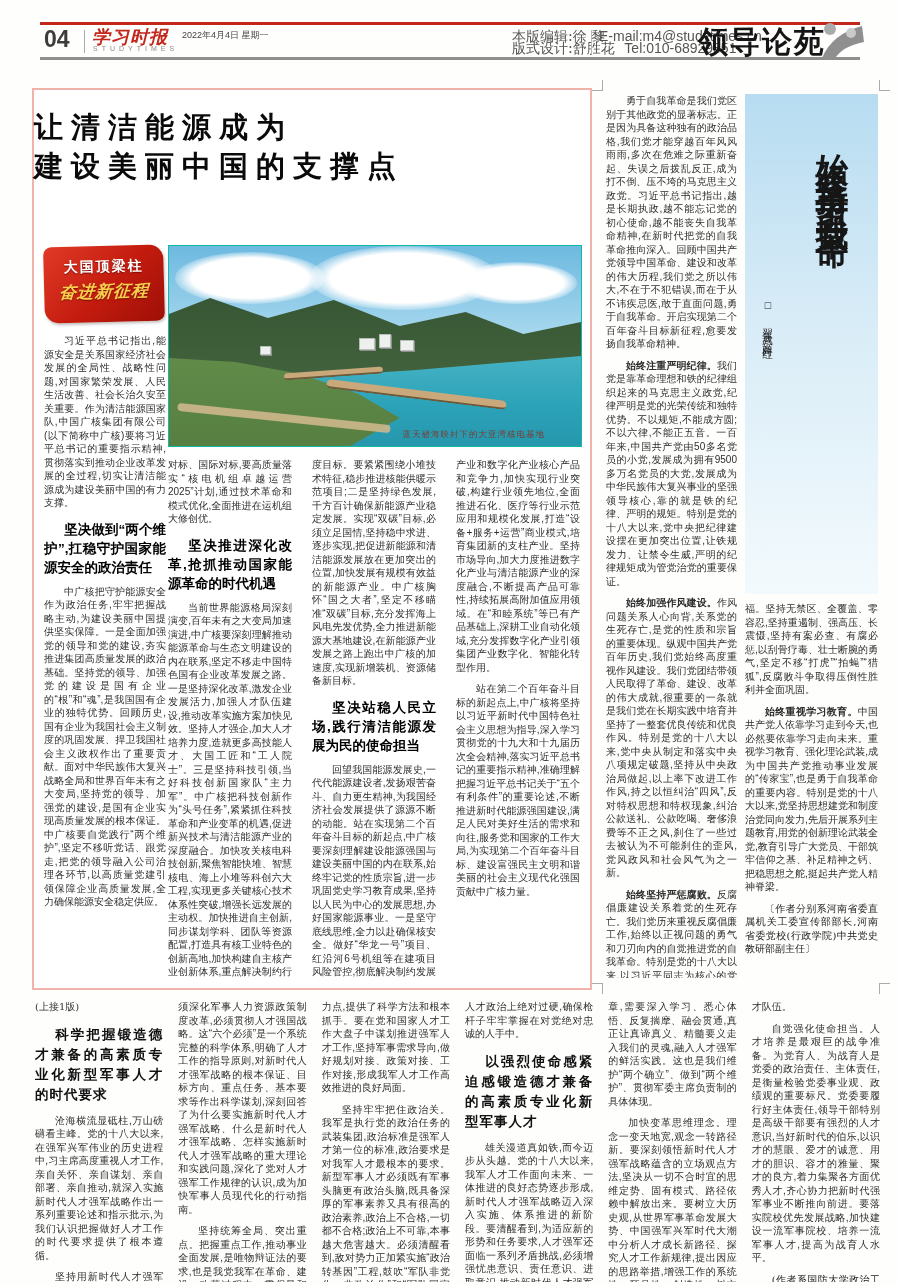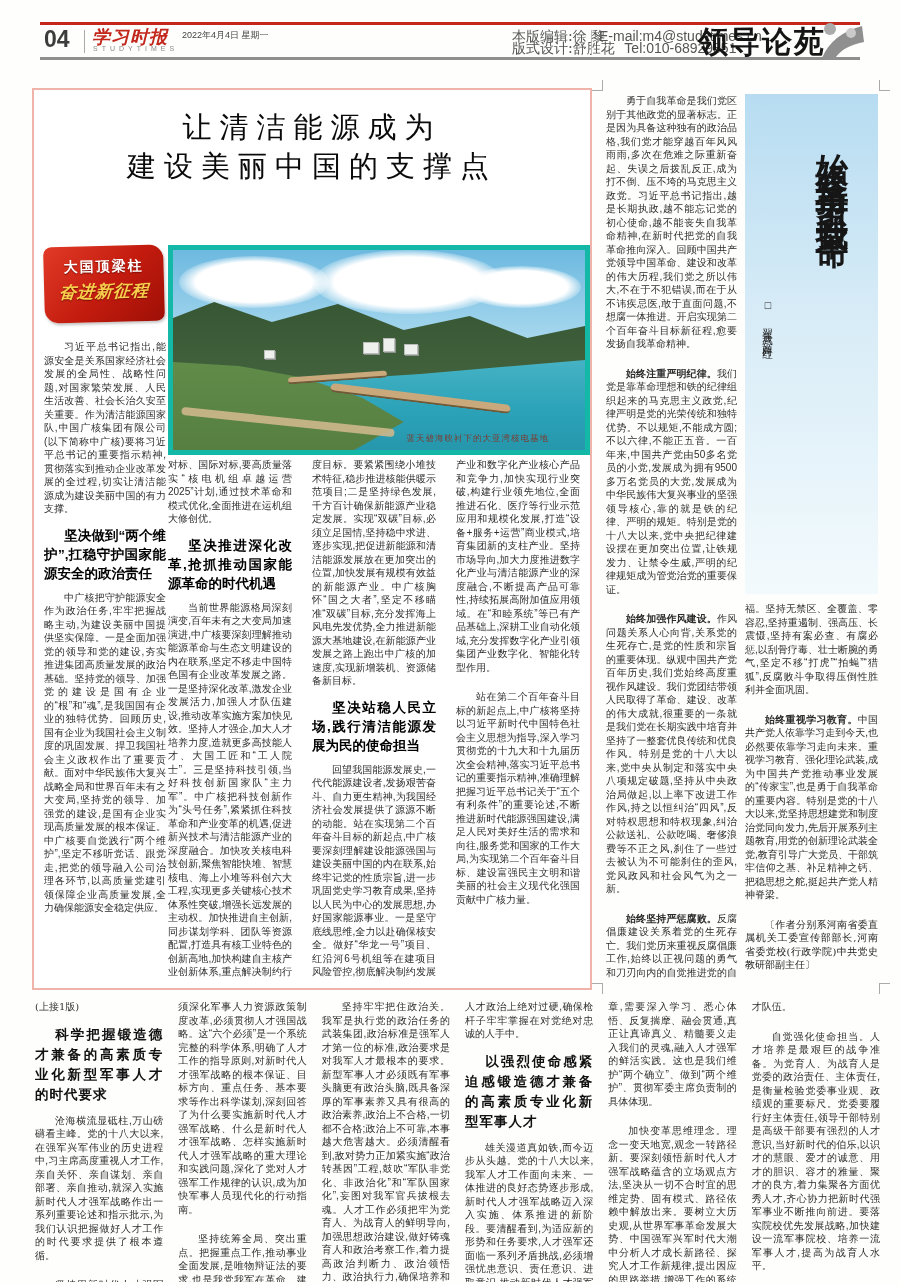--- a/index.html
+++ b/index.html
@@ -28,36 +28,36 @@
   .bt p.attr{font-family:"DejaVu Serif",serif;color:#222;}
   .bt b{font-family:"DejaVu Serif",serif;font-weight:700;}
   .sub{font-size:13.5px;font-weight:700;line-height:19px;margin:10px 0 8px;text-indent:1.5em;
        text-align:justify;color:#000;}
   .ksub{font-family:"DejaVu Serif",serif;font-weight:700;font-size:13.5px;line-height:20px;
         margin:10px 0;text-indent:1.5em;text-align:justify;letter-spacing:1px;color:#111;}
   .note{font-family:"DejaVu Serif",serif;font-size:10px;color:#333;}
   
   .main-box{position:absolute;left:32px;top:88px;width:556px;height:898px;border:2px solid #efb3a9;
             background:#fff;}
-  .m-title{position:absolute;top:18px;left:0;width:100%;text-align:center;font-size:29px;
-           font-weight:400;letter-spacing:8px;line-height:39px;color:#0a0a0a;}
+  .m-title{position:absolute;top:18px;left:0;width:100%;text-align:left;font-size:29px;
+           font-weight:700;letter-spacing:8px;line-height:39px;color:#0a0a0a;}
   .m-byline{position:absolute;top:118px;left:0;width:100%;text-align:center;font-size:10.5px;color:#333;}
   .badge{position:absolute;left:10px;top:156px;width:120px;height:76px;border-radius:8px 14px 8px 14px;
          background:linear-gradient(135deg,#e23a27 0%,#c21b0e 55%,#9e0f06 100%);
          transform:rotate(-1.5deg);box-shadow:1px 2px 3px rgba(0,0,0,.25);overflow:hidden;}
   .badge .l1{margin-top:12px;text-align:center;color:#fff;font-weight:700;font-size:14px;
              letter-spacing:2px;text-shadow:0 1px 1px #7a0c05;}
   .badge .l2{margin-top:4px;text-align:center;color:#f7cf4d;font-weight:700;font-size:17px;
              font-style:italic;letter-spacing:1px;transform:skew(-6deg);text-shadow:0 1px 1px #7a0c05;}
-  .m-col1{position:absolute;left:10px;top:244px;width:122px;height:644px;overflow:hidden;margin-top:6px;}
+  .m-col1{position:absolute;left:10px;top:244px;width:122px;height:644px;overflow:hidden;}
   .m-cols{position:absolute;left:134px;top:368px;width:412px;height:520px;display:flex;gap:20px;}
   .m-cols .c{width:124px;height:520px;overflow:hidden;}
   
   .photo{position:absolute;left:134px;top:155px;width:412px;height:200px;overflow:hidden;
-         border:5px solid #14b8a6;}
+         border:1px solid #14b8a6;}
   .sky{position:absolute;inset:0;background:linear-gradient(180deg,#6db9e0 0%,#a8d8ee 45%,#dff0f8 60%);}
   .cloud{position:absolute;background:radial-gradient(ellipse at center,#ffffff 0%,#ffffff 55%,rgba(255,255,255,0) 75%);border-radius:50%;}
   .sea{position:absolute;left:0;top:104px;width:412px;height:96px;
        background:linear-gradient(180deg,#49b4c6 0%,#2ba2b8 60%,#2697ad 100%);}
   .mount{position:absolute;inset:0;background:linear-gradient(180deg,#31502f 0%,#4a6c44 100%);
          clip-path:polygon(0 62%,0 34%,10% 26%,24% 36%,40% 27%,56% 40%,72% 33%,86% 44%,100% 38%,100% 55%,60% 62%,30% 66%);}
   .land{position:absolute;inset:0;background:linear-gradient(180deg,#6d9a52 0%,#567f41 100%);
         clip-path:polygon(0 100%,0 56%,16% 58%,32% 64%,46% 74%,56% 86%,44% 100%);}
   .beach{position:absolute;left:2%;top:84%;width:52%;height:8px;background:#cdb78c;
          border-radius:6px;transform:rotate(6deg);opacity:.9;}
@@ -75,21 +75,21 @@
   .cm.bl{left:-8px;bottom:-8px;border-right:1px solid #aaa;border-top:1px solid #aaa;}
   .cm.br{right:-8px;bottom:-8px;border-left:1px solid #aaa;border-top:1px solid #aaa;}
   .r-colL{position:absolute;left:6px;top:6px;width:131px;height:884px;overflow:hidden;}
   .r-title-block{position:absolute;left:145px;top:6px;width:133px;height:500px;
                  background:linear-gradient(180deg,#b7dcf1 0%,#d8ecf7 45%,#f3fafd 100%);}
   .r-title{position:absolute;right:24px;top:34px;writing-mode:vertical-rl;font-size:33px;font-weight:700;
            font-family:"DejaVu Serif",serif;letter-spacing:9px;color:#161616;}
   .r-byline{position:absolute;left:16px;top:205px;writing-mode:vertical-rl;font-size:10.5px;
             letter-spacing:3px;color:#222;}
   .r-colR{position:absolute;left:145px;top:514px;width:133px;height:376px;overflow:hidden;}
-  .bt p+p{margin-top:16px;}
+  .bt p+p{margin-top:8px;}
   
   .bottom{position:absolute;left:35px;top:1000px;width:845px;height:282px;display:flex;gap:15px;overflow:hidden;justify-content:center;}
   .bottom .c{flex:1;overflow:hidden;}
 </style>
 </head>
 <body>
 
 <div class="rule-red"></div>
 <div class="pageno">04</div>
 <div class="head-div"></div>
@@ -168,21 +168,21 @@
   </div>
 </div>
 
 <div class="right-box">
   <div class="cm tl"></div>
   <div class="cm tr"></div>
   <div class="cm bl"></div>
   <div class="cm br"></div>
 
   <div class="r-colL bt">
-      <p>勇于自我革命是我们党区别于其他政党的显著标志。正是因为具备这种独有的政治品格,我们党才能穿越百年风风雨雨,多次在危难之际重新奋起、失误之后拨乱反正,成为打不倒、压不垮的马克思主义政党。习近平总书记指出,越是长期执政,越不能忘记党的初心使命,越不能丧失自我革命精神,在新时代把党的自我革命推向深入。回顾中国共产党领导中国革命、建设和改革的伟大历程,我们党之所以伟大,不在于不犯错误,而在于从不讳疾忌医,敢于直面问题,不想腐一体推进。开启实现第二个百年奋斗目标新征程,愈要发扬自我革命精神。</p>
+      <p>勇于自我革命是我们党区别于其他政党的显著标志。正是因为具备这种独有的政治品格,我们党才能穿越百年风风雨雨,多次在危难之际重新奋起、失误之后拨乱反正,成为打不倒、压不垮的马克思主义政党。习近平总书记指出,越是长期执政,越不能忘记党的初心使命,越不能丧失自我革命精神,在新时代把党的自我革命推向深入。回顾中国共产党领导中国革命、建设和改革的伟大历程,我们党之所以伟大,不在于不犯错误,而在于从不讳疾忌医,敢于直面问题,勇于自我革命。开启实现第二个百年奋斗目标新征程,愈要发扬自我革命精神。</p>
       <p><b>始终注重严明纪律。</b>我们党是靠革命理想和铁的纪律组织起来的马克思主义政党,纪律严明是党的光荣传统和独特优势。不以规矩,不能成方圆;不以六律,不能正五音。一百年来,中国共产党由50多名党员的小党,发展成为拥有9500多万名党员的大党,发展成为中华民族伟大复兴事业的坚强领导核心,靠的就是铁的纪律、严明的规矩。特别是党的十八大以来,党中央把纪律建设摆在更加突出位置,让铁规发力、让禁令生威,严明的纪律规矩成为管党治党的重要保证。</p>
       <p><b>始终加强作风建设。</b>作风问题关系人心向背,关系党的生死存亡,是党的性质和宗旨的重要体现。纵观中国共产党百年历史,我们党始终高度重视作风建设。我们党团结带领人民取得了革命、建设、改革的伟大成就,很重要的一条就是我们党在长期实践中培育并坚持了一整套优良传统和优良作风。特别是党的十八大以来,党中央从制定和落实中央八项规定破题,坚持从中央政治局做起,以上率下改进工作作风,持之以恒纠治“四风”,反对特权思想和特权现象,纠治公款送礼、公款吃喝、奢侈浪费等不正之风,刹住了一些过去被认为不可能刹住的歪风,党风政风和社会风气为之一新。</p>
       <p><b>始终坚持严惩腐败。</b>反腐倡廉建设关系着党的生死存亡。我们党历来重视反腐倡廉工作,始终以正视问题的勇气和刀刃向内的自觉推进党的自我革命。特别是党的十八大以来,以习近平同志为核心的党中央坚持不敢腐、不能腐、不想腐一体推进,惩治震慑、制度约束、提高觉悟一体发力,确保党和人民赋予的权力始终用来为人民谋幸</p>
     </div>
 
   <div class="r-title-block">
     <div class="r-title">始终坚持勇于自我革命</div>
     <div class="r-byline">□ 翟遥武  姬向红</div>
   </div>
 
@@ -200,20 +200,21 @@
     <div>
         <p>沧海横流显砥柱,万山磅礴看主峰。党的十八大以来,在强军兴军伟业的历史进程中,习主席高度重视人才工作,亲自关怀、亲自谋划、亲自部署、亲自推动,就深入实施新时代人才强军战略作出一系列重要论述和指示批示,为我们认识把握做好人才工作的时代要求提供了根本遵循。</p>
         <p>坚持用新时代人才强军战略引领发展。实施新时代人才强军战略,必须把党对军队绝对领导贯彻到人才工作各方面和全过程,必须把备战打仗作为人才工作出发点和落脚点,必须面向世界军事前沿、面向国家安全重大需求、面向国防和军队现代化,必须全方位培养用好人才,必</p>
       </div>
   </div>
   <div class="c bt">
       <p class="cont">须深化军事人力资源政策制度改革,必须贯彻人才强国战略。这“六个必须”是一个系统完整的科学体系,明确了人才工作的指导原则,对新时代人才强军战略的根本保证、目标方向、重点任务、基本要求等作出科学谋划,深刻回答了为什么要实施新时代人才强军战略、什么是新时代人才强军战略、怎样实施新时代人才强军战略的重大理论和实践问题,深化了党对人才强军工作规律的认识,成为加快军事人员现代化的行动指南。</p>
       <p>坚持统筹全局、突出重点。把握重点工作,推动事业全面发展,是唯物辩证法的要求,也是我党我军在革命、建设、改革过程中一贯倡导和坚持的重要方法论。实施新时代人才强军战略,要统筹全局、突出重点,全面推进人才培养、使用、评价、服务、支持、储备等各项工作,以重点突破带动整体提升。这为我们做好新时代人才强军工作明确了聚焦点、发</p>
     </div>
   <div class="c bt">
+      <p class="cont">力点,提供了科学方法和根本抓手。要在党和国家人才工作大盘子中谋划推进强军人才工作,坚持军事需求导向,做好规划对接、政策对接、工作对接,形成我军人才工作高效推进的良好局面。</p>
       <p>坚持牢牢把住政治关。我军是执行党的政治任务的武装集团,政治标准是强军人才第一位的标准,政治要求是对我军人才最根本的要求。新型军事人才必须既有军事头脑更有政治头脑,既具备深厚的军事素养又具有很高的政治素养,政治上不合格,一切都不合格;政治上不可靠,本事越大危害越大。必须清醒看到,敌对势力正加紧实施“政治转基因”工程,鼓吹“军队非党化、非政治化”和“军队国家化”,妄图对我军官兵拔根去魂。人才工作必须把牢为党育人、为战育人的鲜明导向,加强思想政治建设,做好铸魂育人和政治考察工作,着力提高政治判断力、政治领悟力、政治执行力,确保培养和使用的</p>
     </div>
   <div class="c bt">
     <p class="cont">人才政治上绝对过硬,确保枪杆子牢牢掌握在对党绝对忠诚的人手中。</p>
     <div class="ksub">以强烈使命感紧迫感锻造德才兼备的高素质专业化新型军事人才</div>
     <div>
         <p>雄关漫道真如铁,而今迈步从头越。党的十八大以来,我军人才工作面向未来、一体推进的良好态势逐步形成,新时代人才强军战略迈入深入实施、体系推进的新阶段。要清醒看到,为适应新的形势和任务要求,人才强军还面临一系列矛盾挑战,必须增强忧患意识、责任意识、进取意识,推动新时代人才强军战略落地生根,把破解人才突出问题的改革举措落实落细。</p>
       </div>
   </div>
   <div class="c bt">

